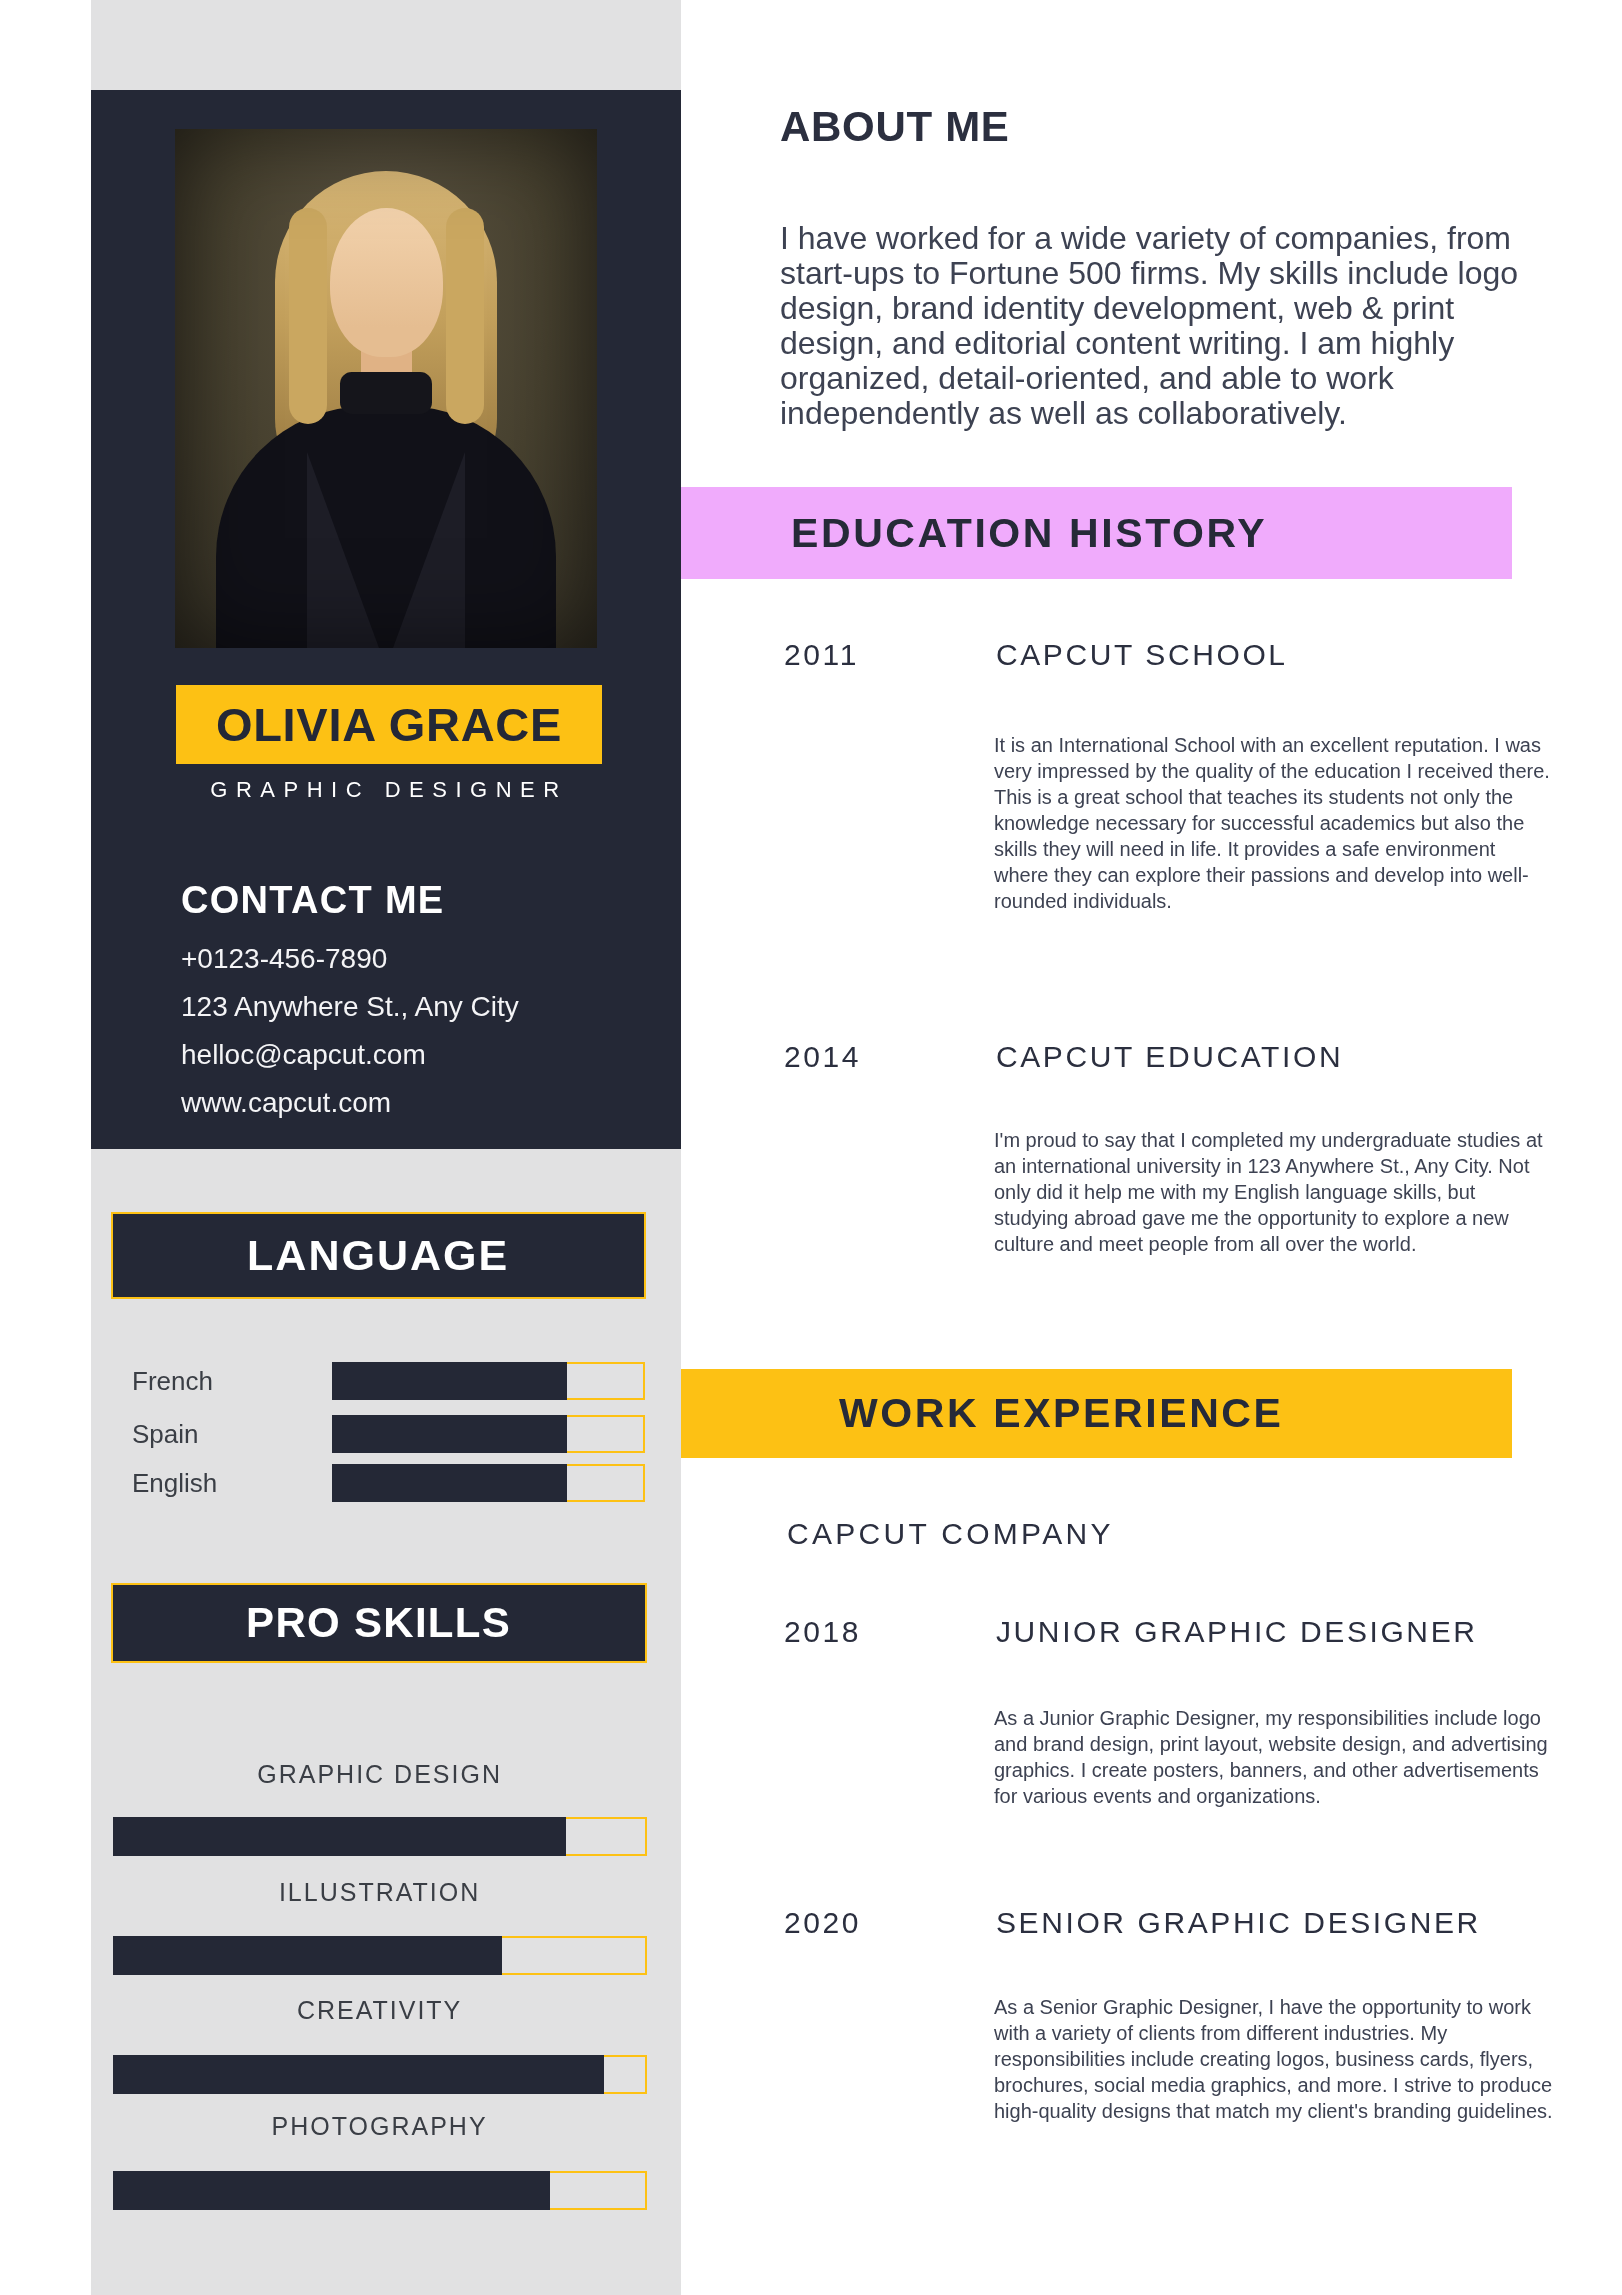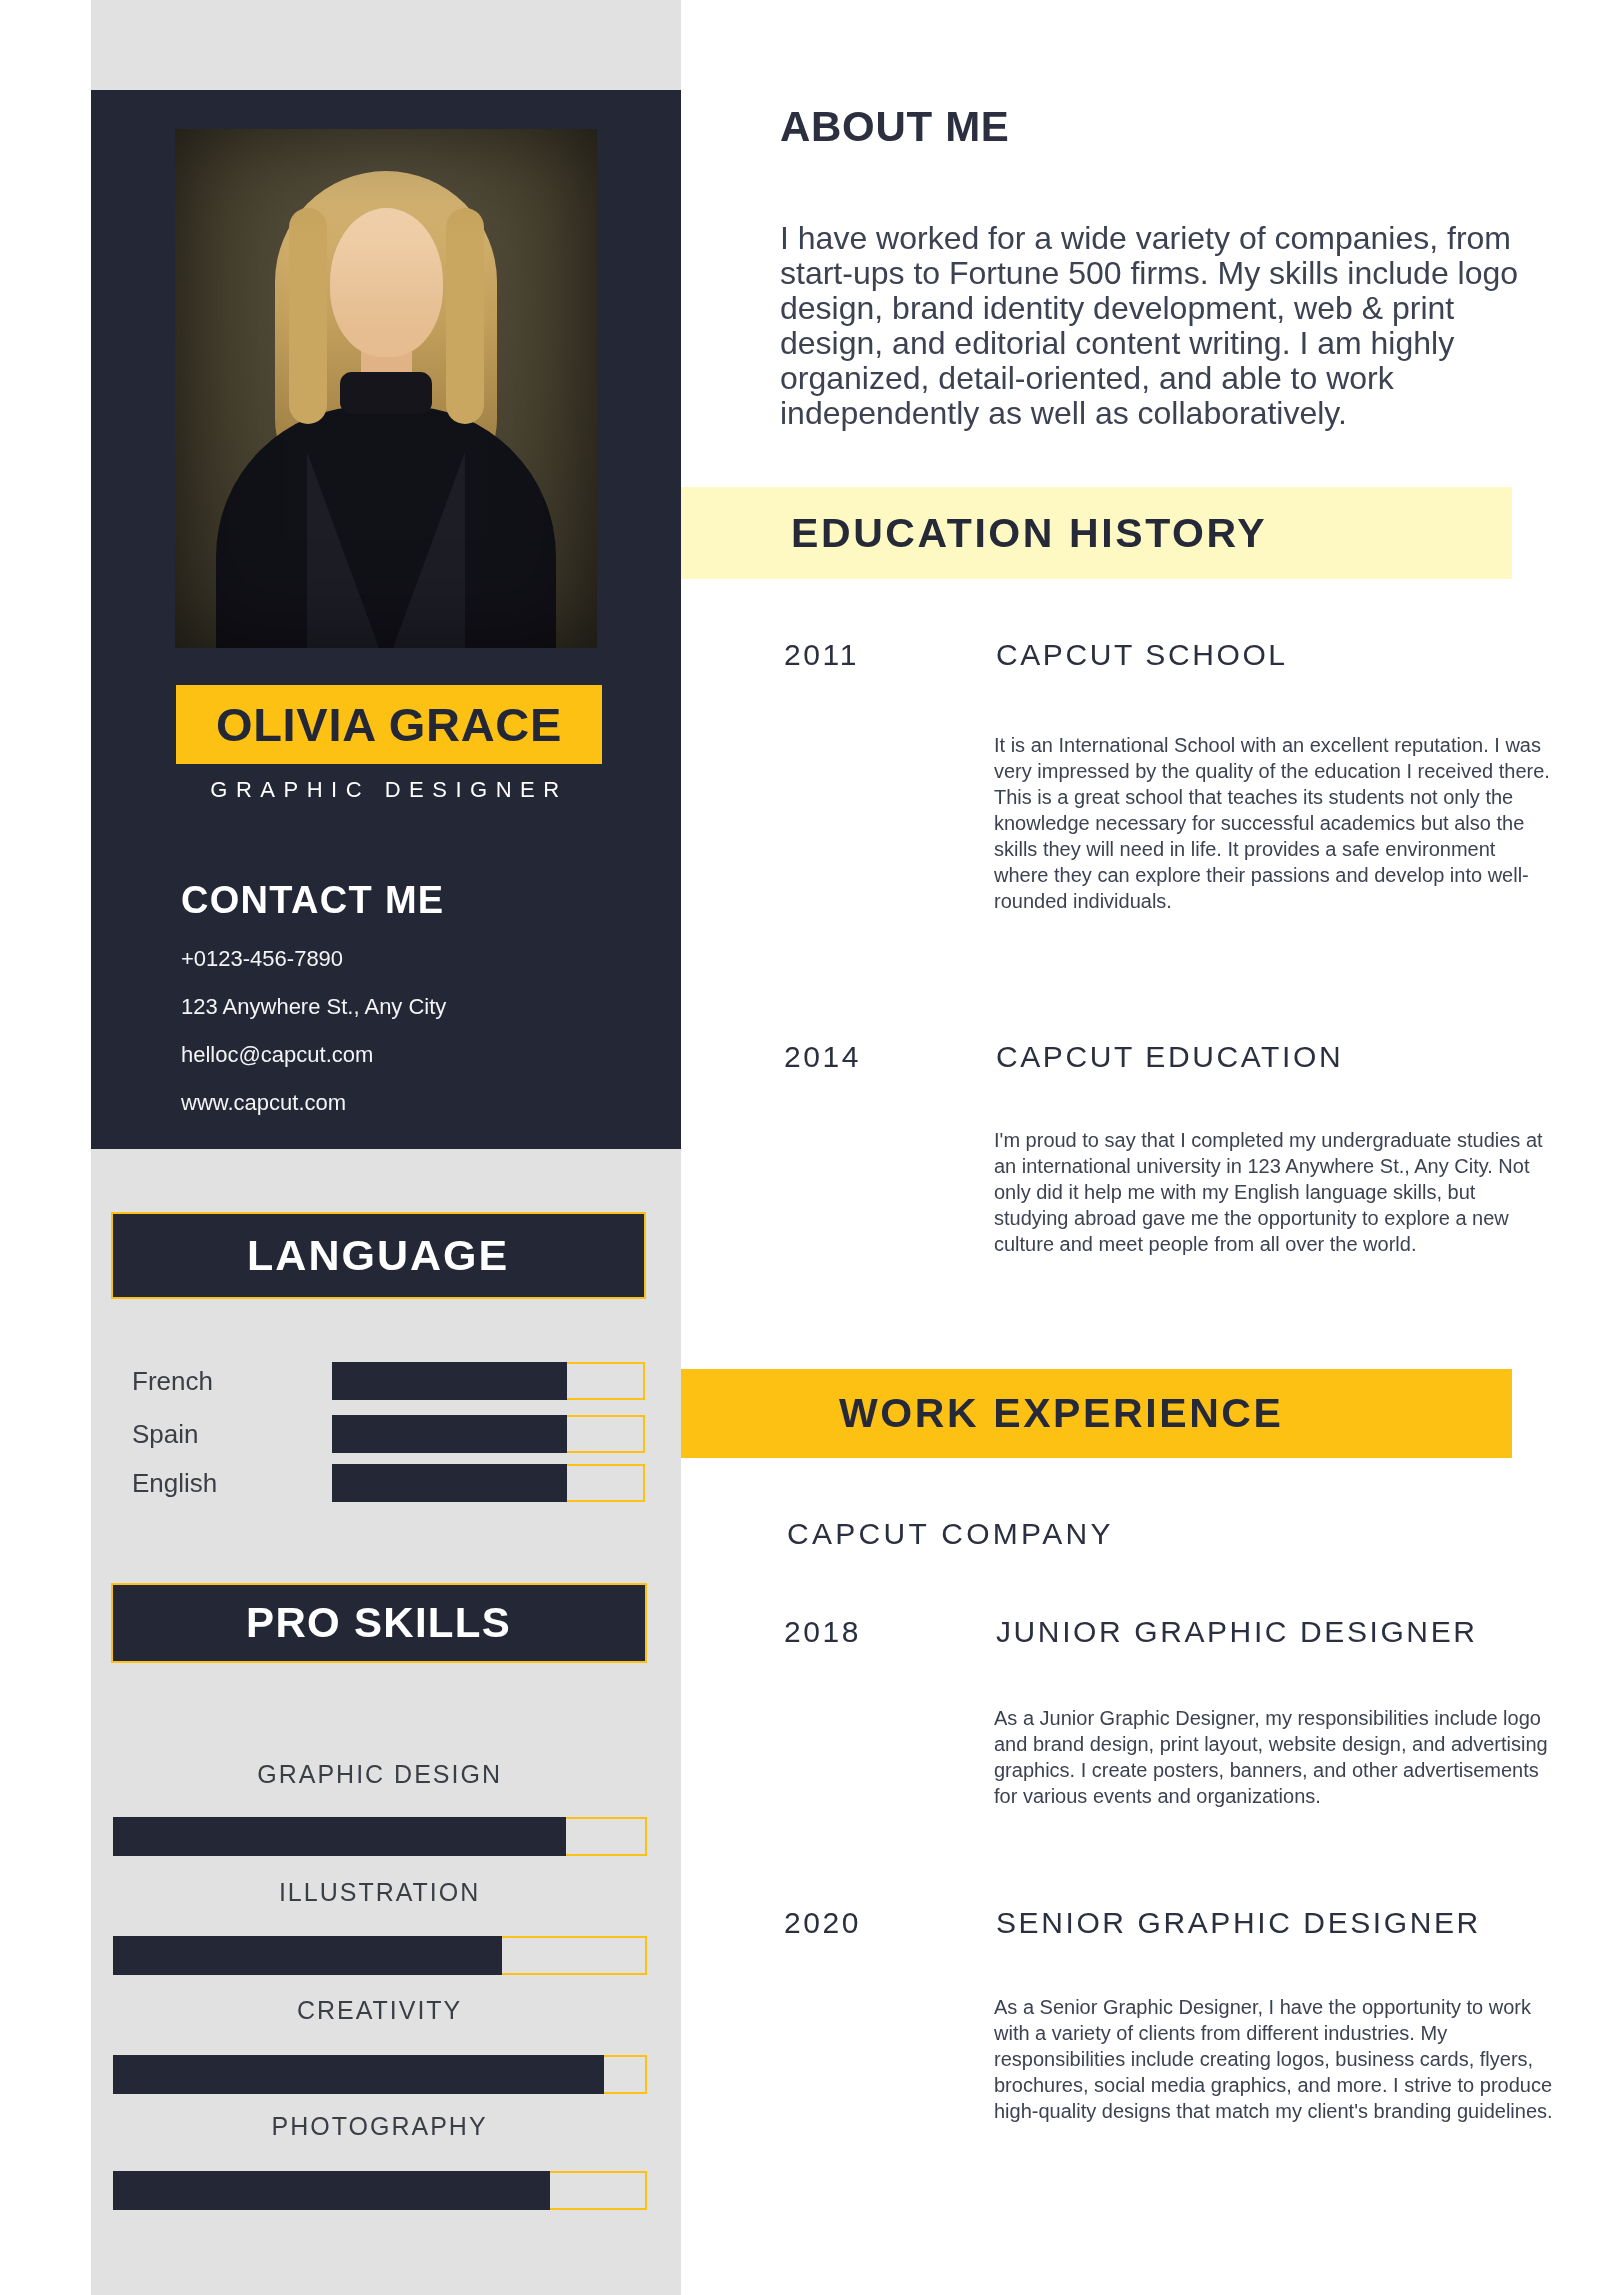--- a/index.html
+++ b/index.html
@@ -39,21 +39,21 @@
   .name-banner { position:absolute; left:85px; top:595px; width:426px; height:79px;
            display:flex; align-items:center; justify-content:center; }
   .name-banner span { font-size:47px; font-weight:bold; letter-spacing:0.7px; }
 
   .role { position:absolute; left:85px; top:687px; width:426px; text-align:center;
           color:#ffffff; font-size:22px; letter-spacing:8.5px; font-weight:400; }
 
   .contact-heading { position:absolute; left:90px; top:789px; color:#ffffff;
           font-size:38px; font-weight:bold; letter-spacing:1.3px; }
   .contact-lines { position:absolute; left:90px; top:845px; color:#f4f4f6;
-          font-size:22px; line-height:48px; font-weight:400; }
+          font-size:28px; line-height:48px; font-weight:400; }
 
   .side-banner { position:absolute; left:19.6px; display:flex; align-items:center; justify-content:center; }
   .side-banner span { color:#ffffff; font-weight:bold; }
   .lang-banner { top:1212px; width:535px; height:87px; }
   .lang-banner span { font-size:43px; letter-spacing:2px; }
   .skills-banner { top:1583px; width:536px; height:80px; }
   .skills-banner span { font-size:42px; letter-spacing:1.3px; }
 
   .lang-row { position:absolute; height:38px; }
   .lang-label { position:absolute; left:41px; font-size:26px; color:#3a3e45; line-height:38px; }
@@ -178,21 +178,21 @@
       <div class="bar-rest"></div>
     </div>
 
   </div>
 
   <div class="main">
 
     <div class="about-heading">ABOUT ME</div>
     <div class="about-body">I have worked for a wide variety of companies, from start-ups to Fortune 500 firms. My skills include logo design, brand identity development, web &amp; print design, and editorial content writing. I am highly organized, detail-oriented, and able to work independently as well as collaboratively.</div>
 
-    <div class="main-banner edu-banner" style="background:#fef9c3;">
+    <div class="main-banner edu-banner" style="background:#f0abfc;">
       <span>EDUCATION HISTORY</span>
     </div>
 
     <div class="entry-row" style="top:636px;">
       <div class="entry-year">2011</div>
       <div class="entry-title">CAPCUT SCHOOL</div>
     </div>
     <div class="entry-body" style="top:732px; width:558px;">It is an International School with an excellent reputation. I was very impressed by the quality of the education I received there. This is a great school that teaches its students not only the knowledge necessary for successful academics but also the skills they will need in life. It provides a safe environment where they can explore their passions and develop into well-rounded individuals.</div>
 
     <div class="entry-row" style="top:1038px;">

